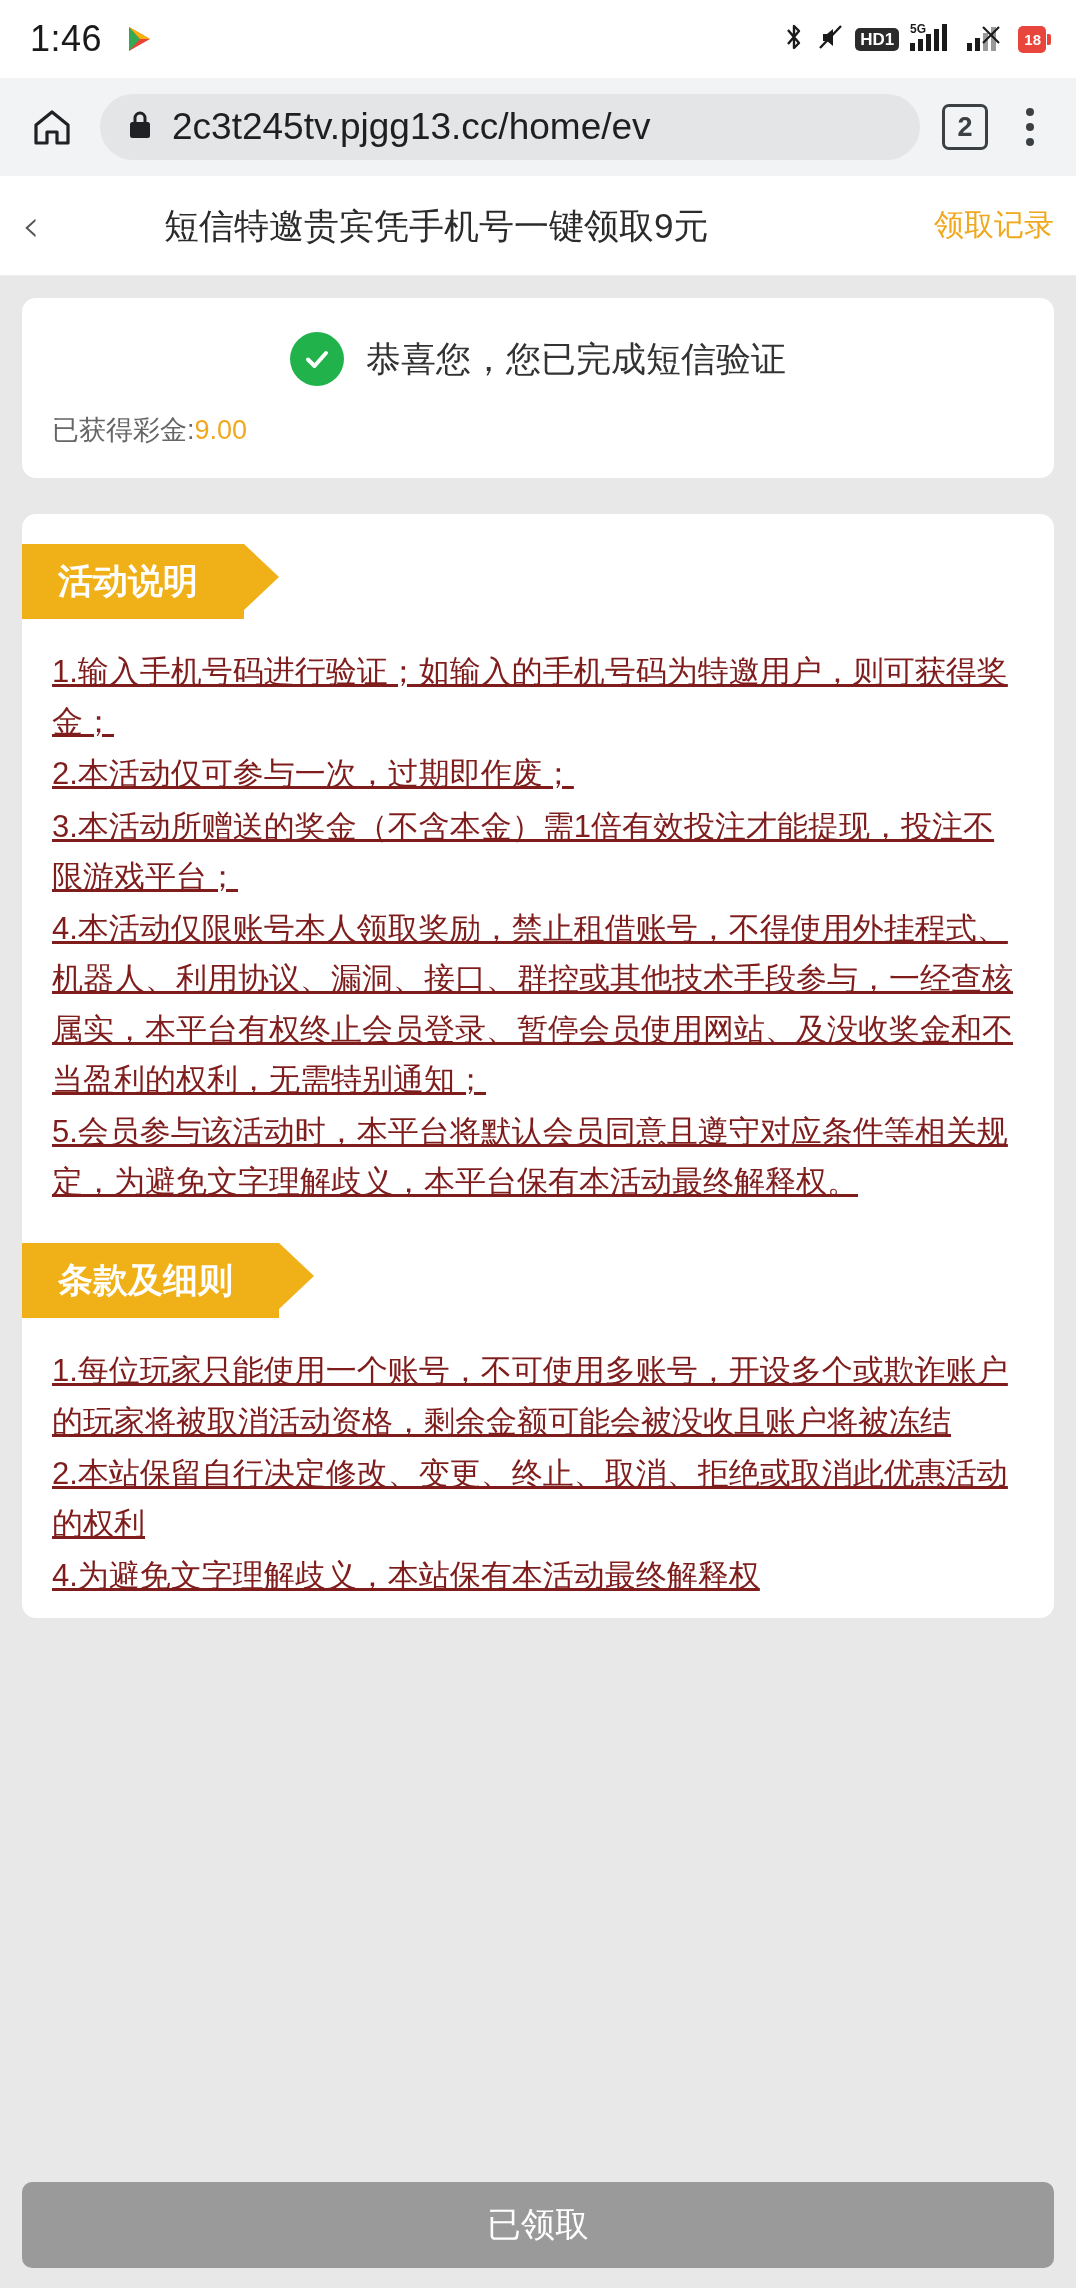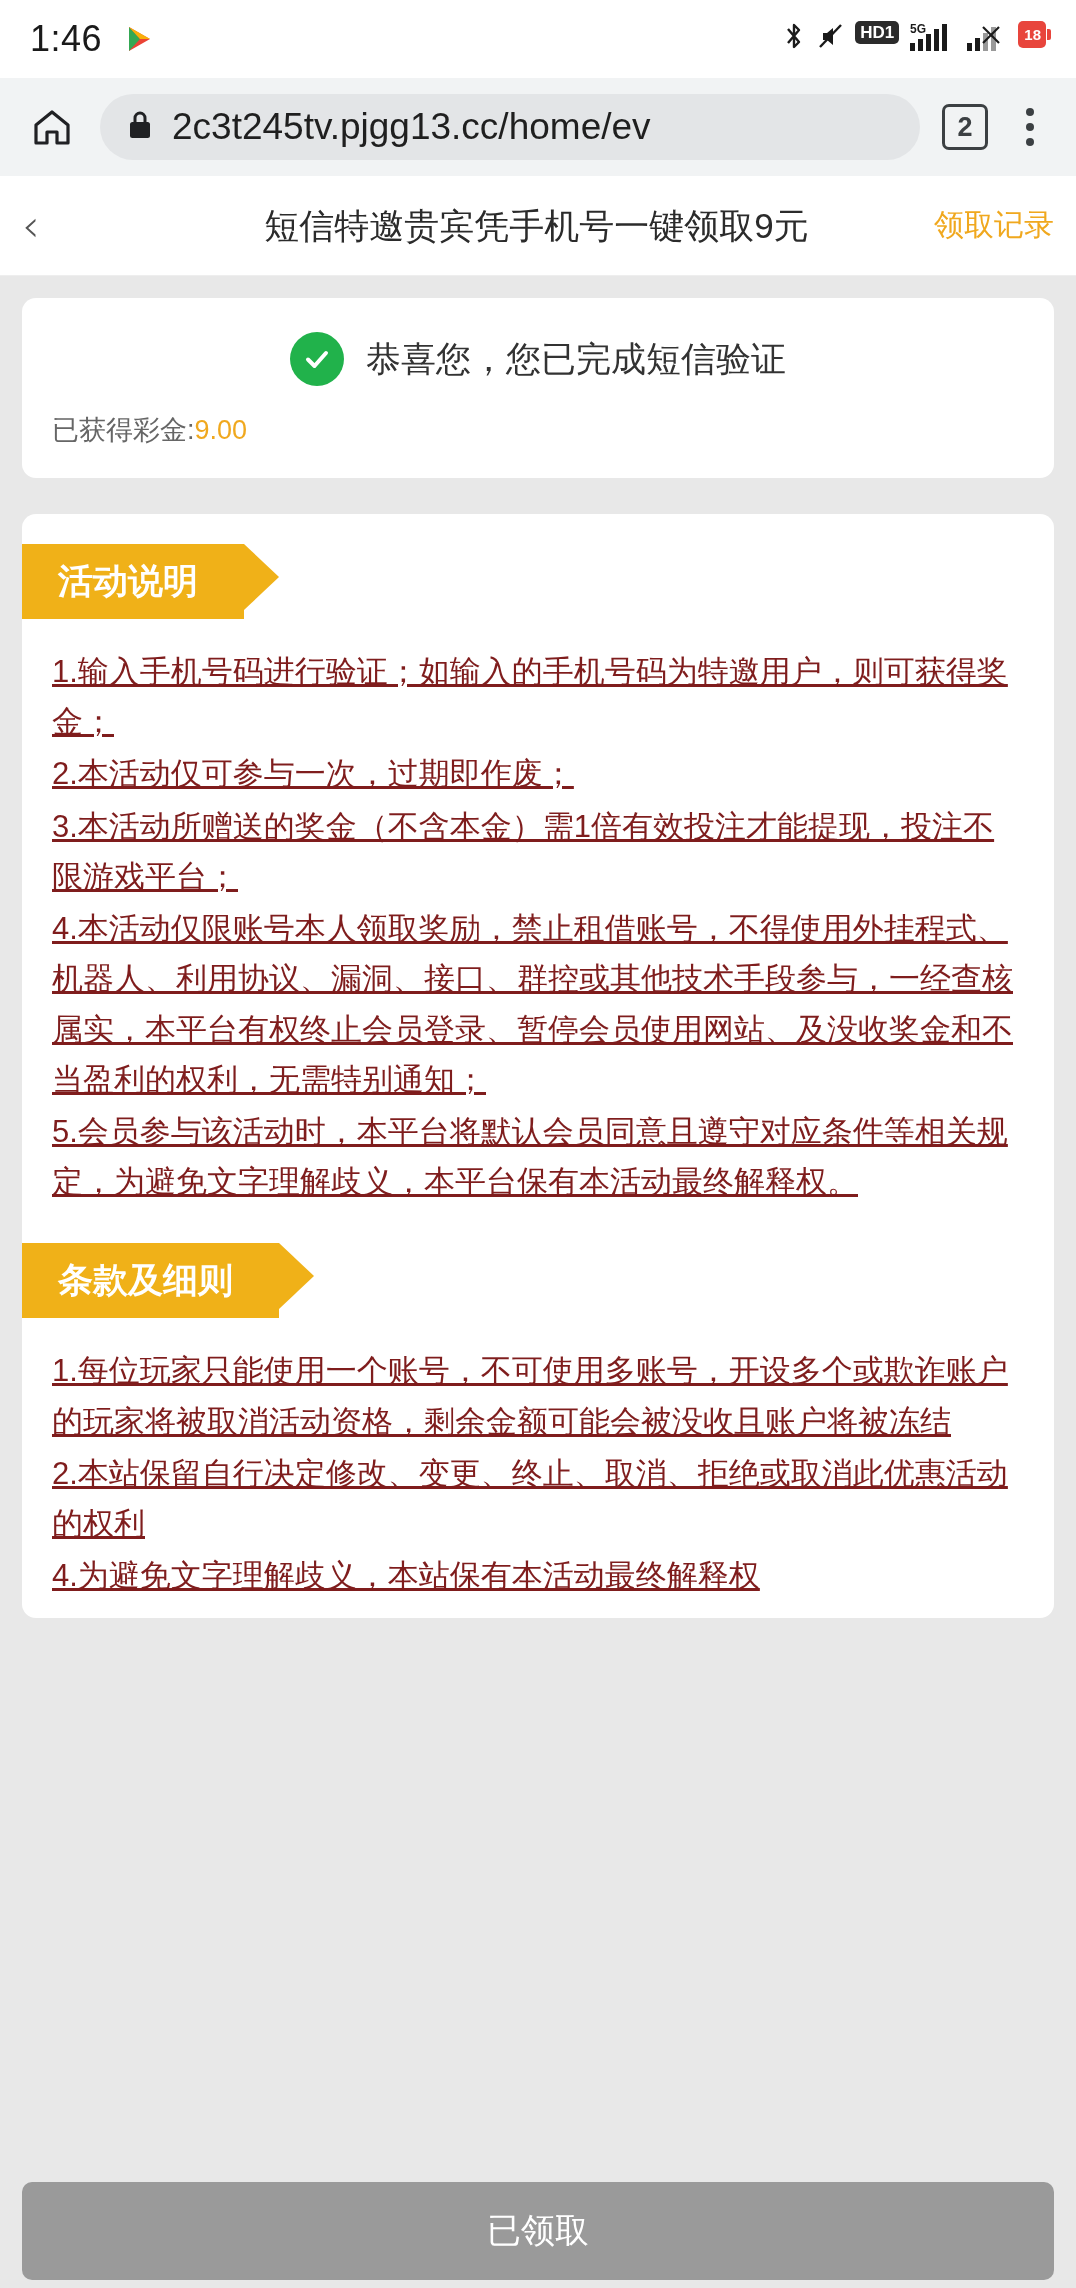--- a/index.html
+++ b/index.html
@@ -31,21 +31,21 @@
     color: #1a1a1a;
     font-weight: 400;
     letter-spacing: 0.5px;
   }
   .play-icon {
     width: 30px; height: 30px;
     position: relative;
   }
   .status-right {
     display: flex;
-    align-items: flex-start;
+    align-items: center;
     gap: 11px;
   }
   .sb-ico { display: block; }
   .battery {
     display: flex;
     align-items: center;
     background: #e8453c;
     border-radius: 5px;
     height: 27px;
     padding: 0 5px 0 6px;
@@ -142,22 +142,21 @@
     font-size: 44px;
     color: #555;
     line-height: 1;
     text-align: left;
     flex: 0 0 auto;
     font-family: "DejaVu Sans", sans-serif;
     font-weight: 300;
   }
   .header-title {
     position: absolute;
-    left: 157px; right: 160px;
-    text-align: center;
+    left: 164px; right: 160px;
     font-size: 35px;
     color: #2b2b2b;
     line-height: 1.25;
     top: 50%;
     transform: translateY(-50%);
   }
   .header-link {
     margin-left: auto;
     color: #f0a81e;
     font-size: 30px;
@@ -246,21 +245,21 @@
   .bottom-bar {
     position: absolute;
     left: 0; bottom: 0;
     width: 1076px;
     height: 118px;
     background: #e8e8e8;
     padding: 12px 22px 20px 22px;
   }
   .claim-btn {
     width: 100%;
-    height: 98px;
+    height: 86px;
     background: #9a9a9a;
     color: #fff;
     border: none;
     border-radius: 10px;
     font-size: 34px;
     font-family: "Liberation Sans", sans-serif;
   }
 </style>
 </head>
 <body>

